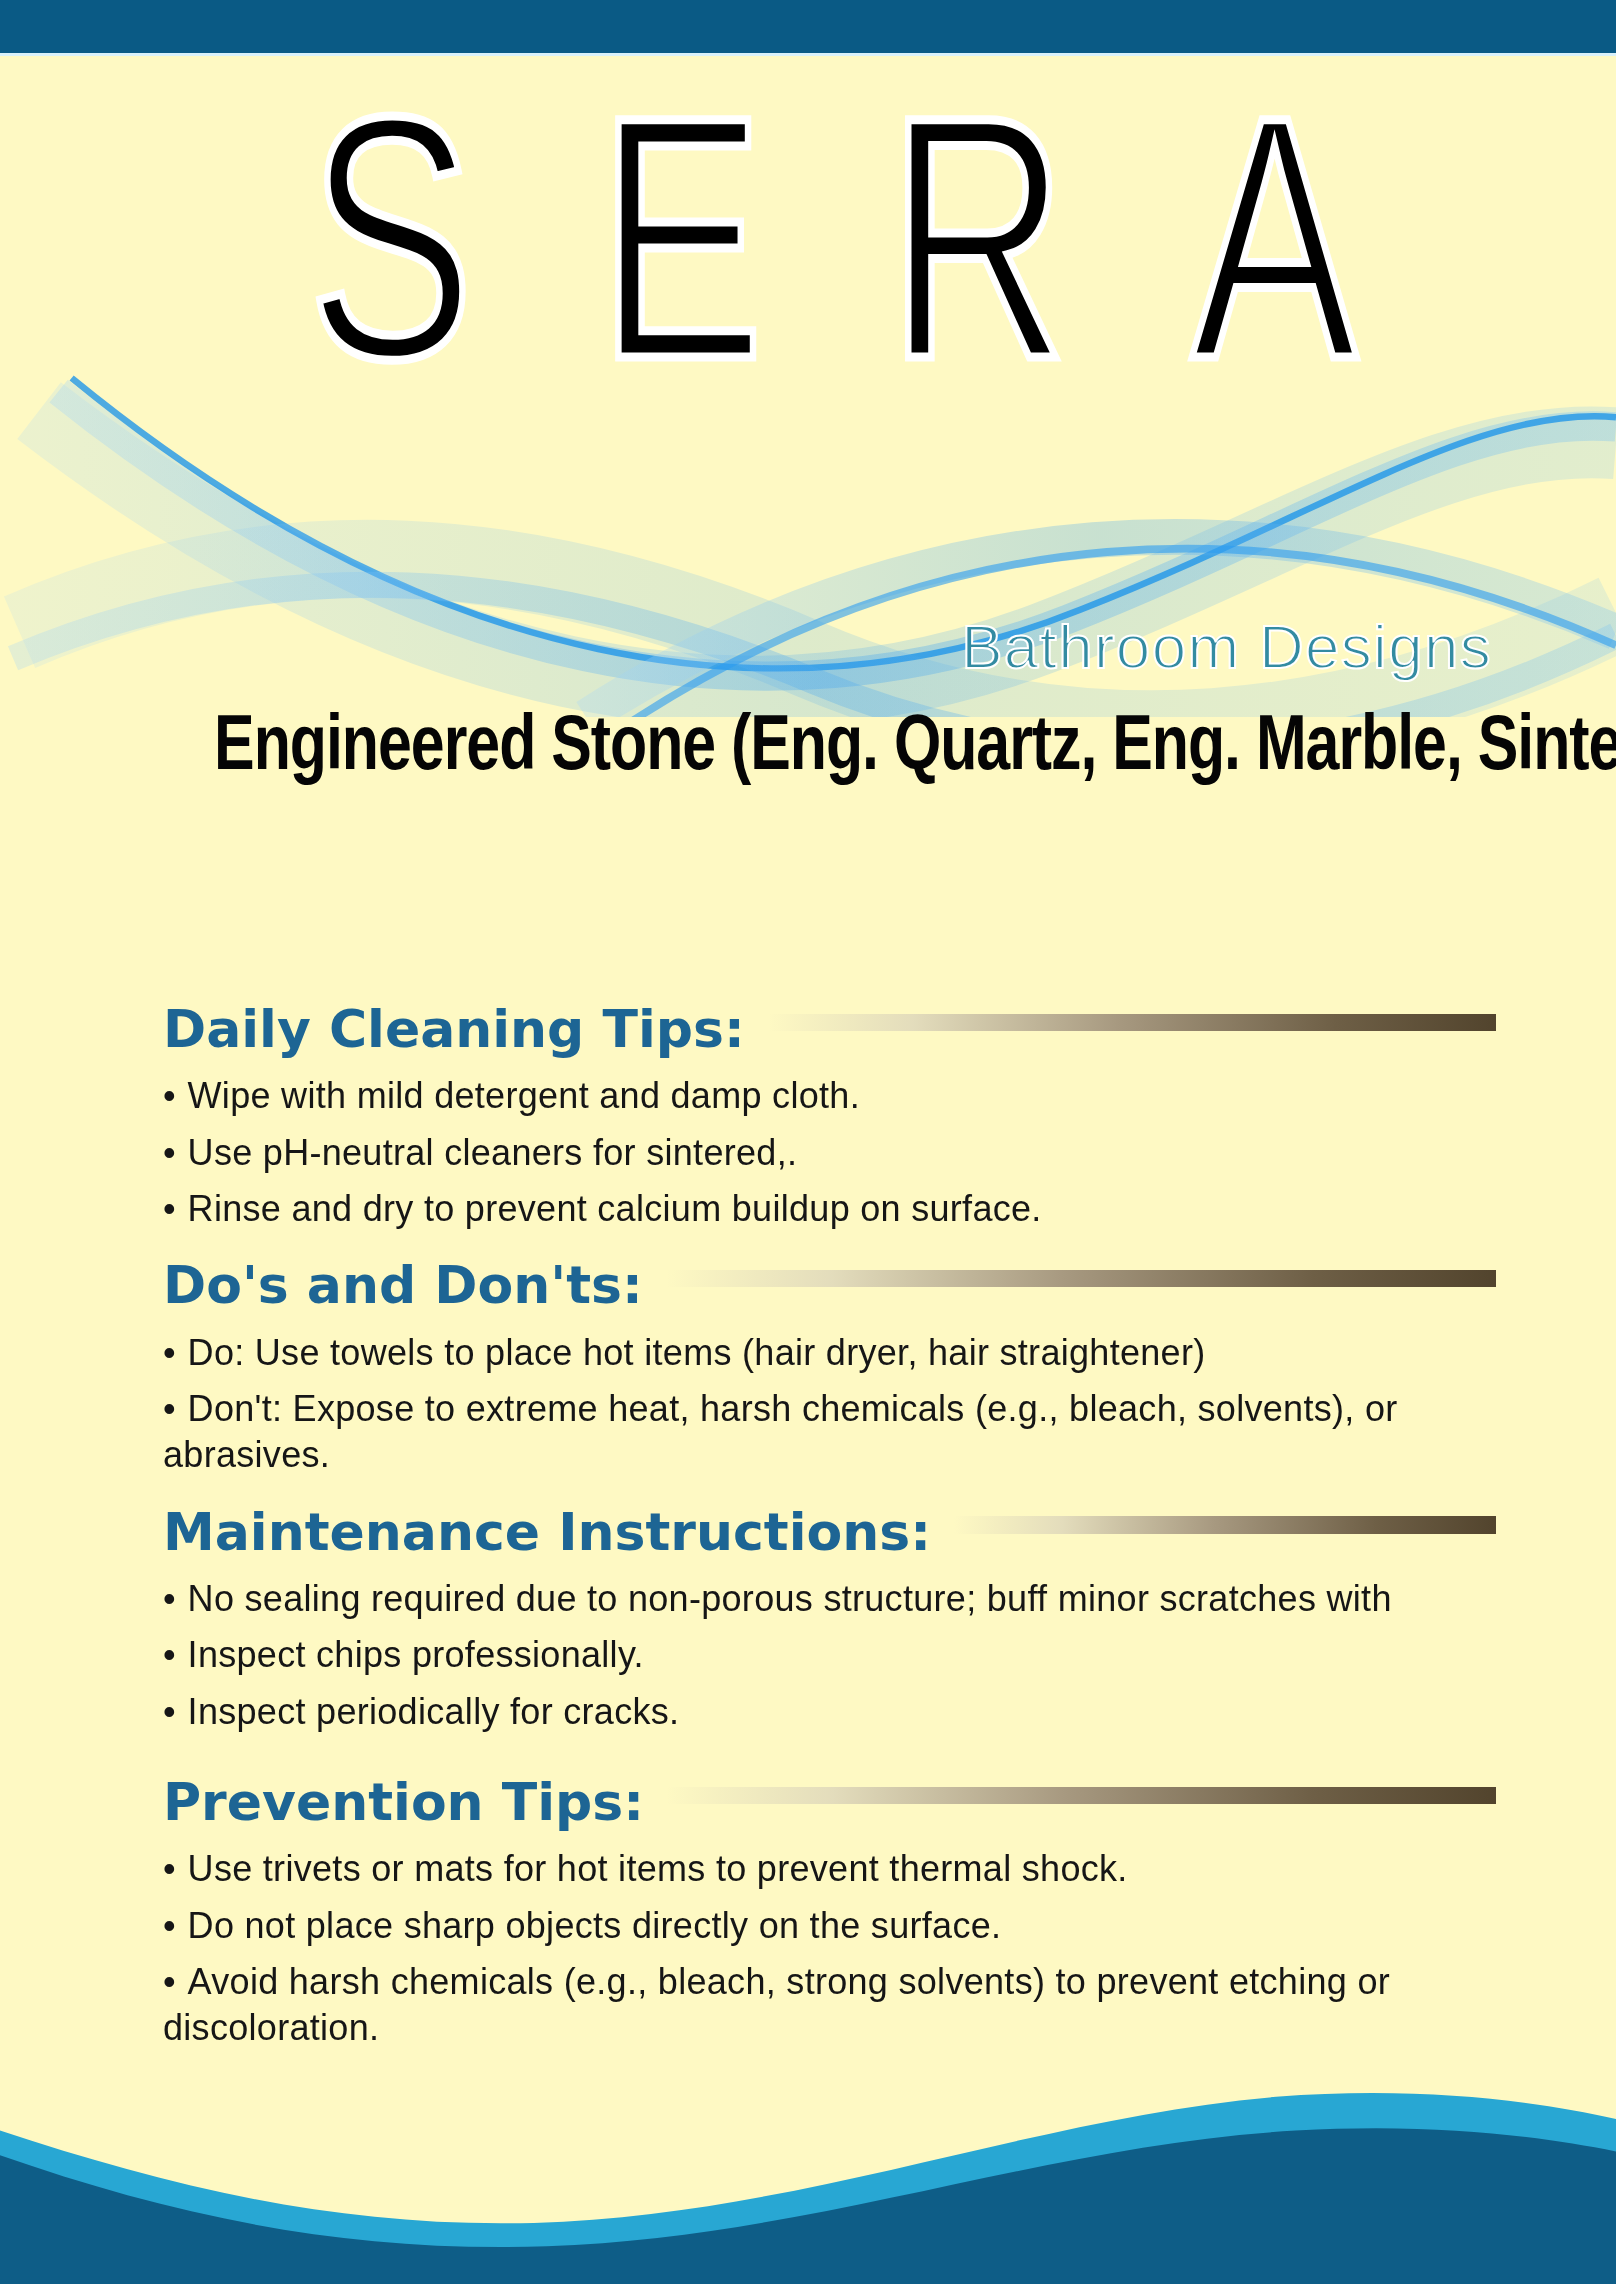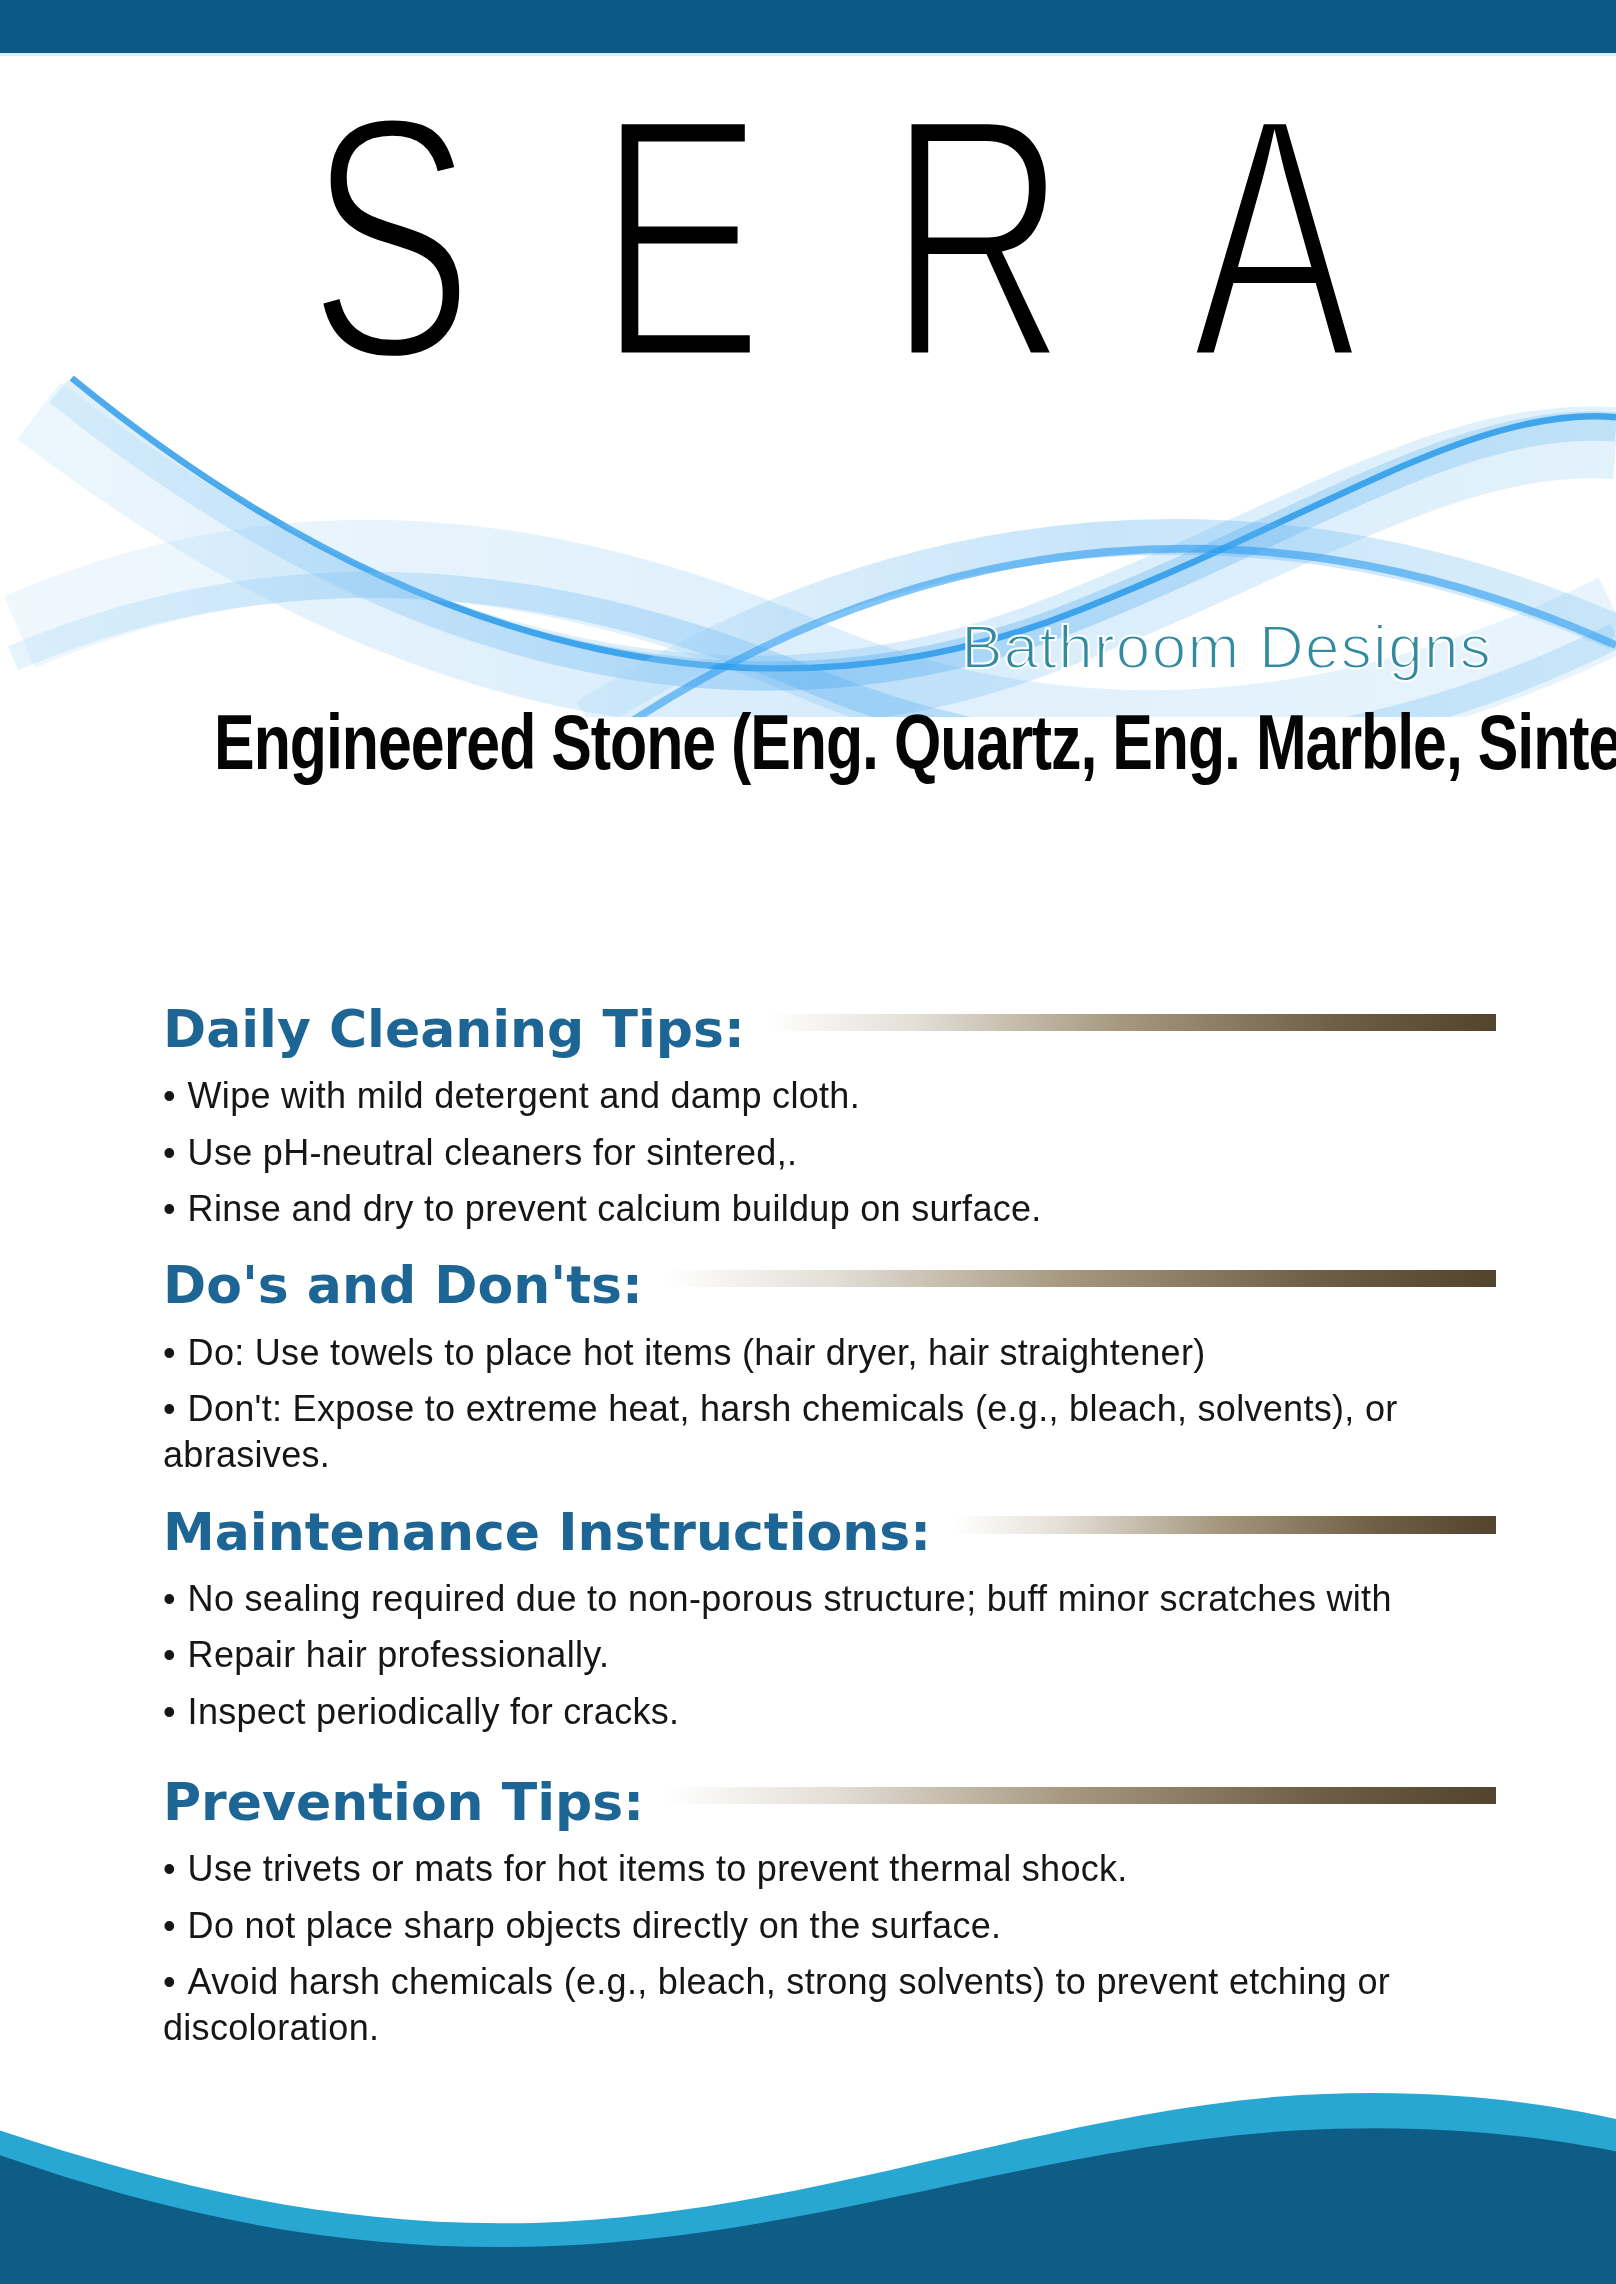--- a/index.html
+++ b/index.html
@@ -1,17 +1,17 @@
 <!DOCTYPE html>
 <html style="font-size:10.4px"><head>
 <meta charset="utf-8">
 <style>
   html,body{margin:0;padding:0;background:#888;}
   .page{
-    position:relative; width:1616px; height:2284px; background:#ffffff;
+    position:relative; width:1616px; height:2284px; background:#fef9c3;
     overflow:hidden; font-family:"Liberation Sans", sans-serif; color:#161616;
   }
   
   .topbar{
     position:absolute; top:0; left:0; right:0; height:53px;
     background:#0a5a85; border-bottom:3.3px solid #d9f1fa;
   }
   
   .logo{
     position:absolute; top:65px; left:0; width:100%; text-align:center;
@@ -124,21 +124,21 @@
       <div class="bullet"><span class="marker">•</span><span>Do: Use towels to place hot items (hair dryer, hair straightener)</span></div>
       <div class="bullet"><span class="marker">•</span><span>Don't: Expose to extreme heat, harsh chemicals (e.g., bleach, solvents), or abrasives.</span></div>
     </div>
 
     <div class="section">
       <h2>
         <span>Maintenance Instructions:</span>
         <span class="heading-bar"></span>
       </h2>
       <div class="bullet"><span class="marker">•</span><span>No sealing required due to non-porous structure; buff minor scratches with</span></div>
-      <div class="bullet"><span class="marker">•</span><span>Repair hair professionally.</span></div>
+      <div class="bullet"><span class="marker">•</span><span>Inspect chips professionally.</span></div>
       <div class="bullet"><span class="marker">•</span><span>Inspect periodically for cracks.</span></div>
     </div>
 
     <div class="section extra-gap">
       <h2>
         <span>Prevention Tips:</span>
         <span class="heading-bar"></span>
       </h2>
       <div class="bullet"><span class="marker">•</span><span>Use trivets or mats for hot items to prevent thermal shock.</span></div>
       <div class="bullet"><span class="marker">•</span><span>Do not place sharp objects directly on the surface.</span></div>

